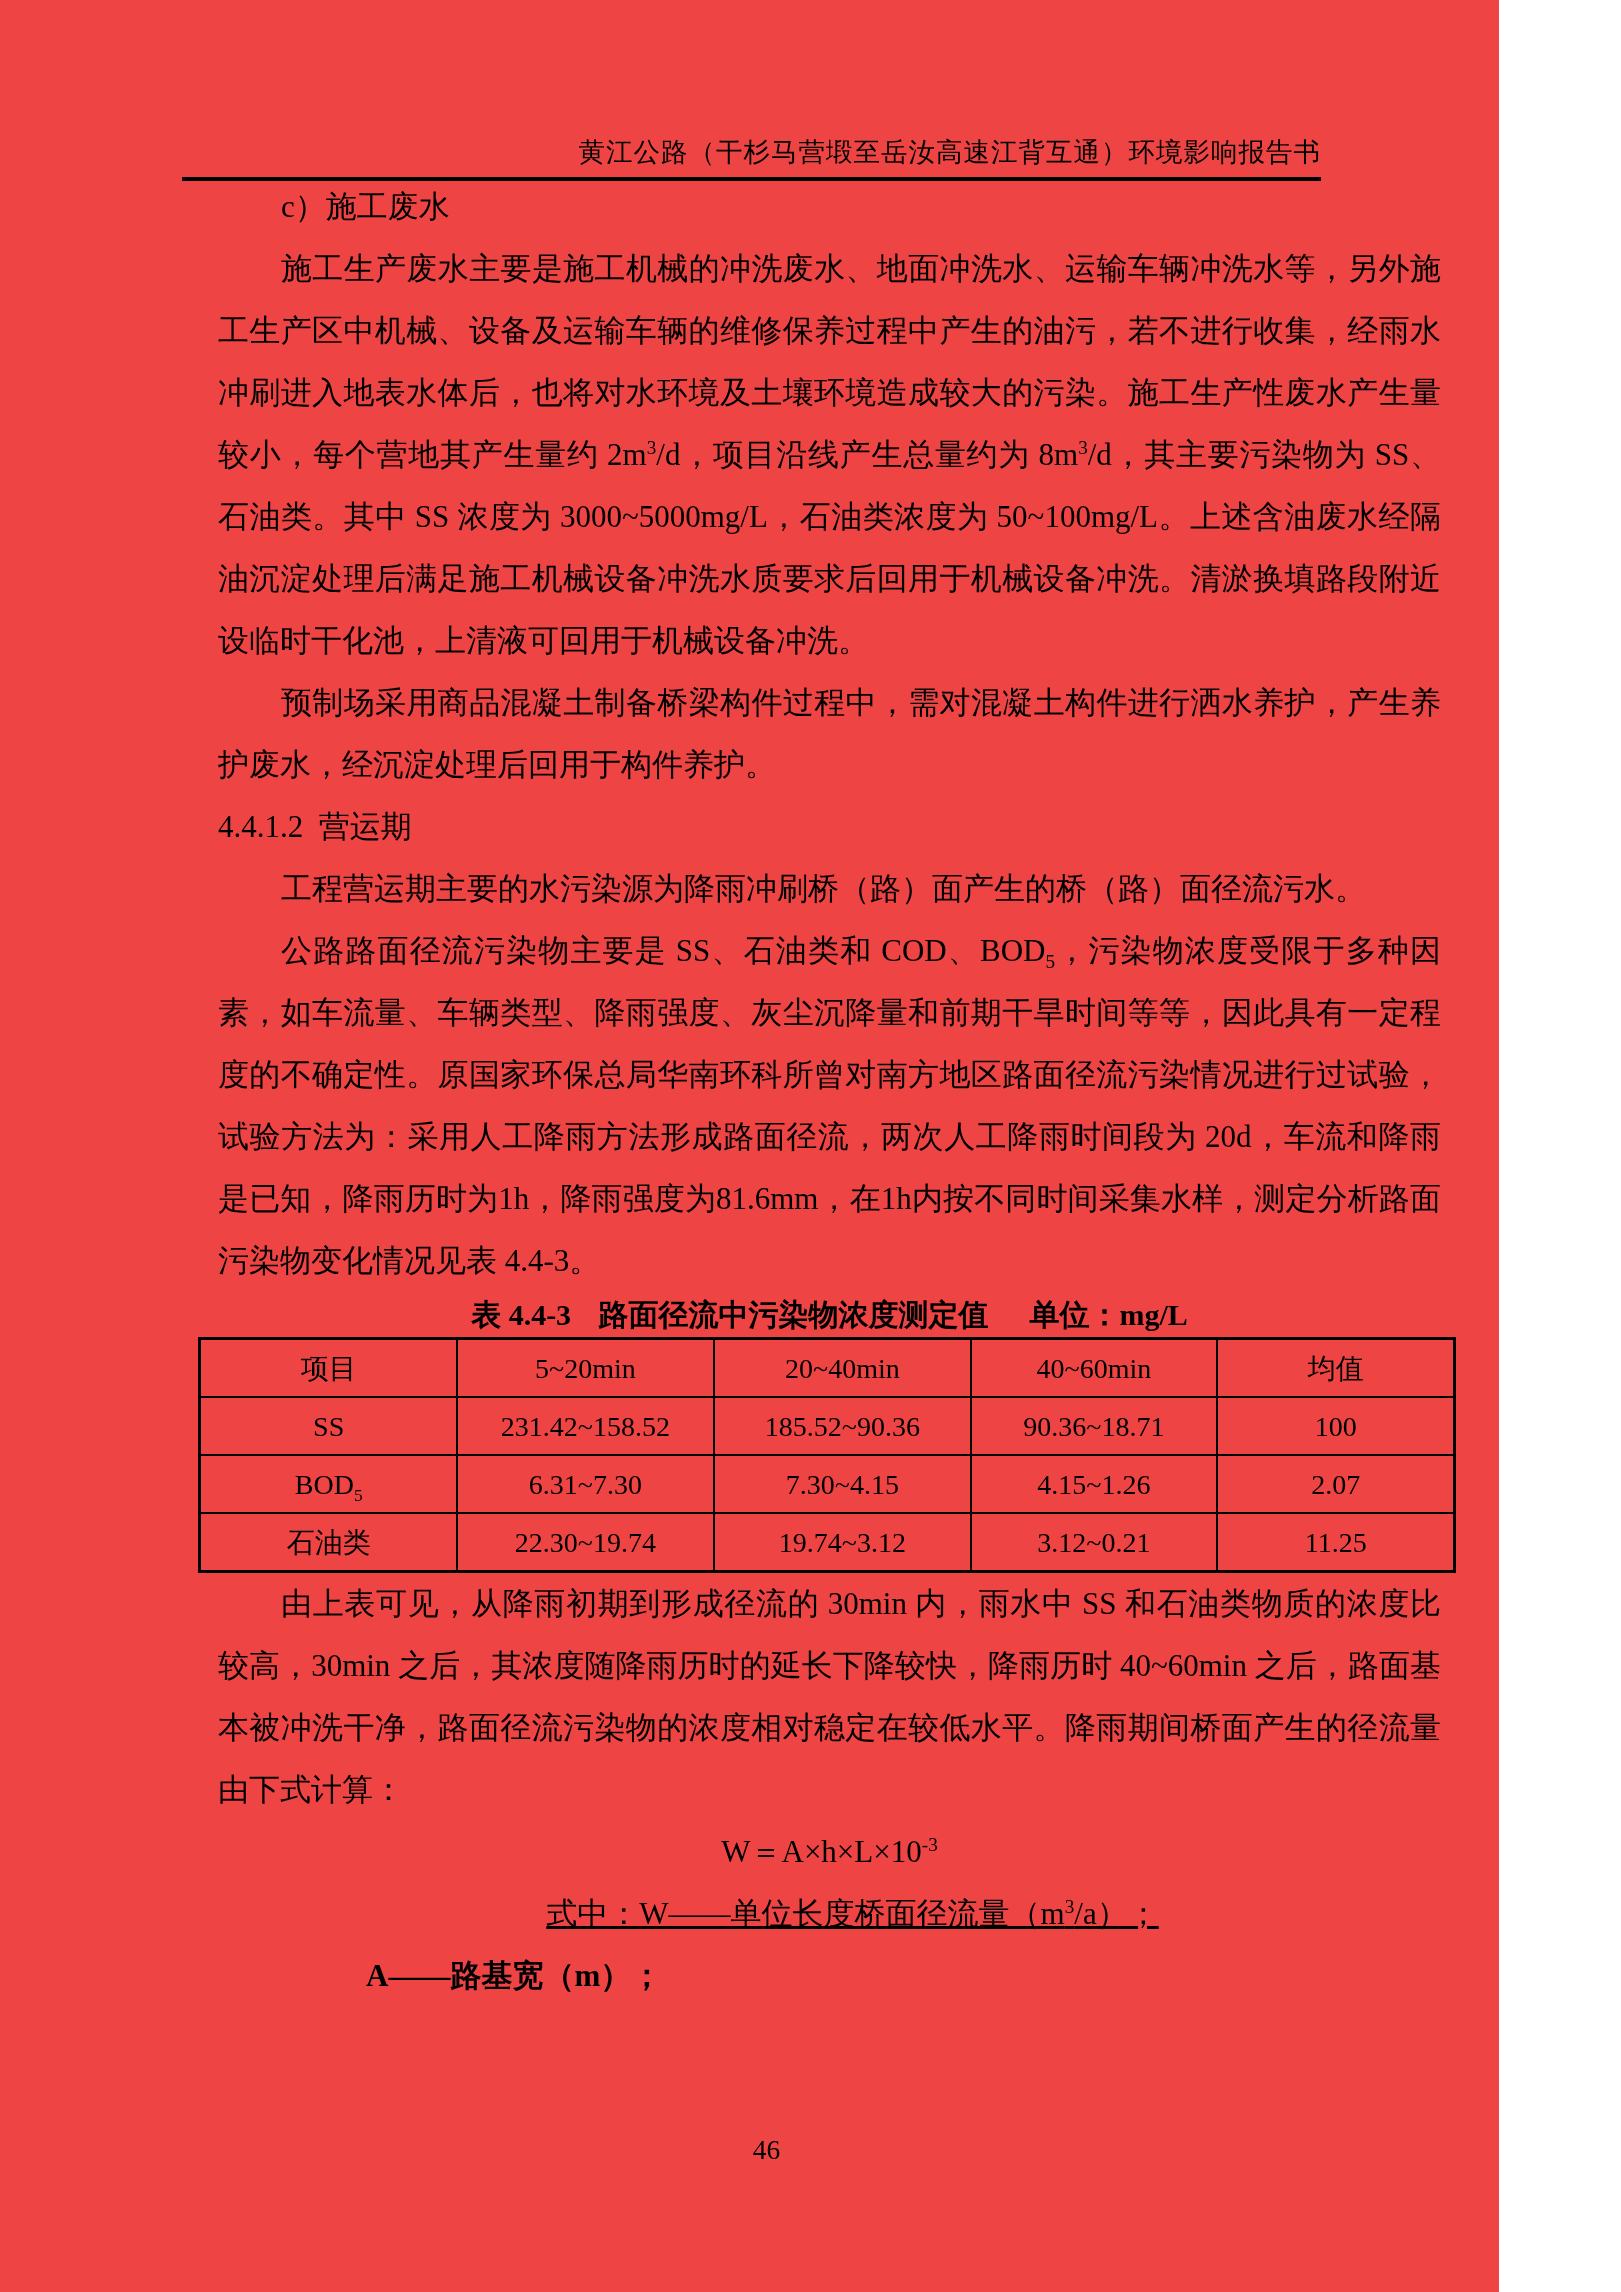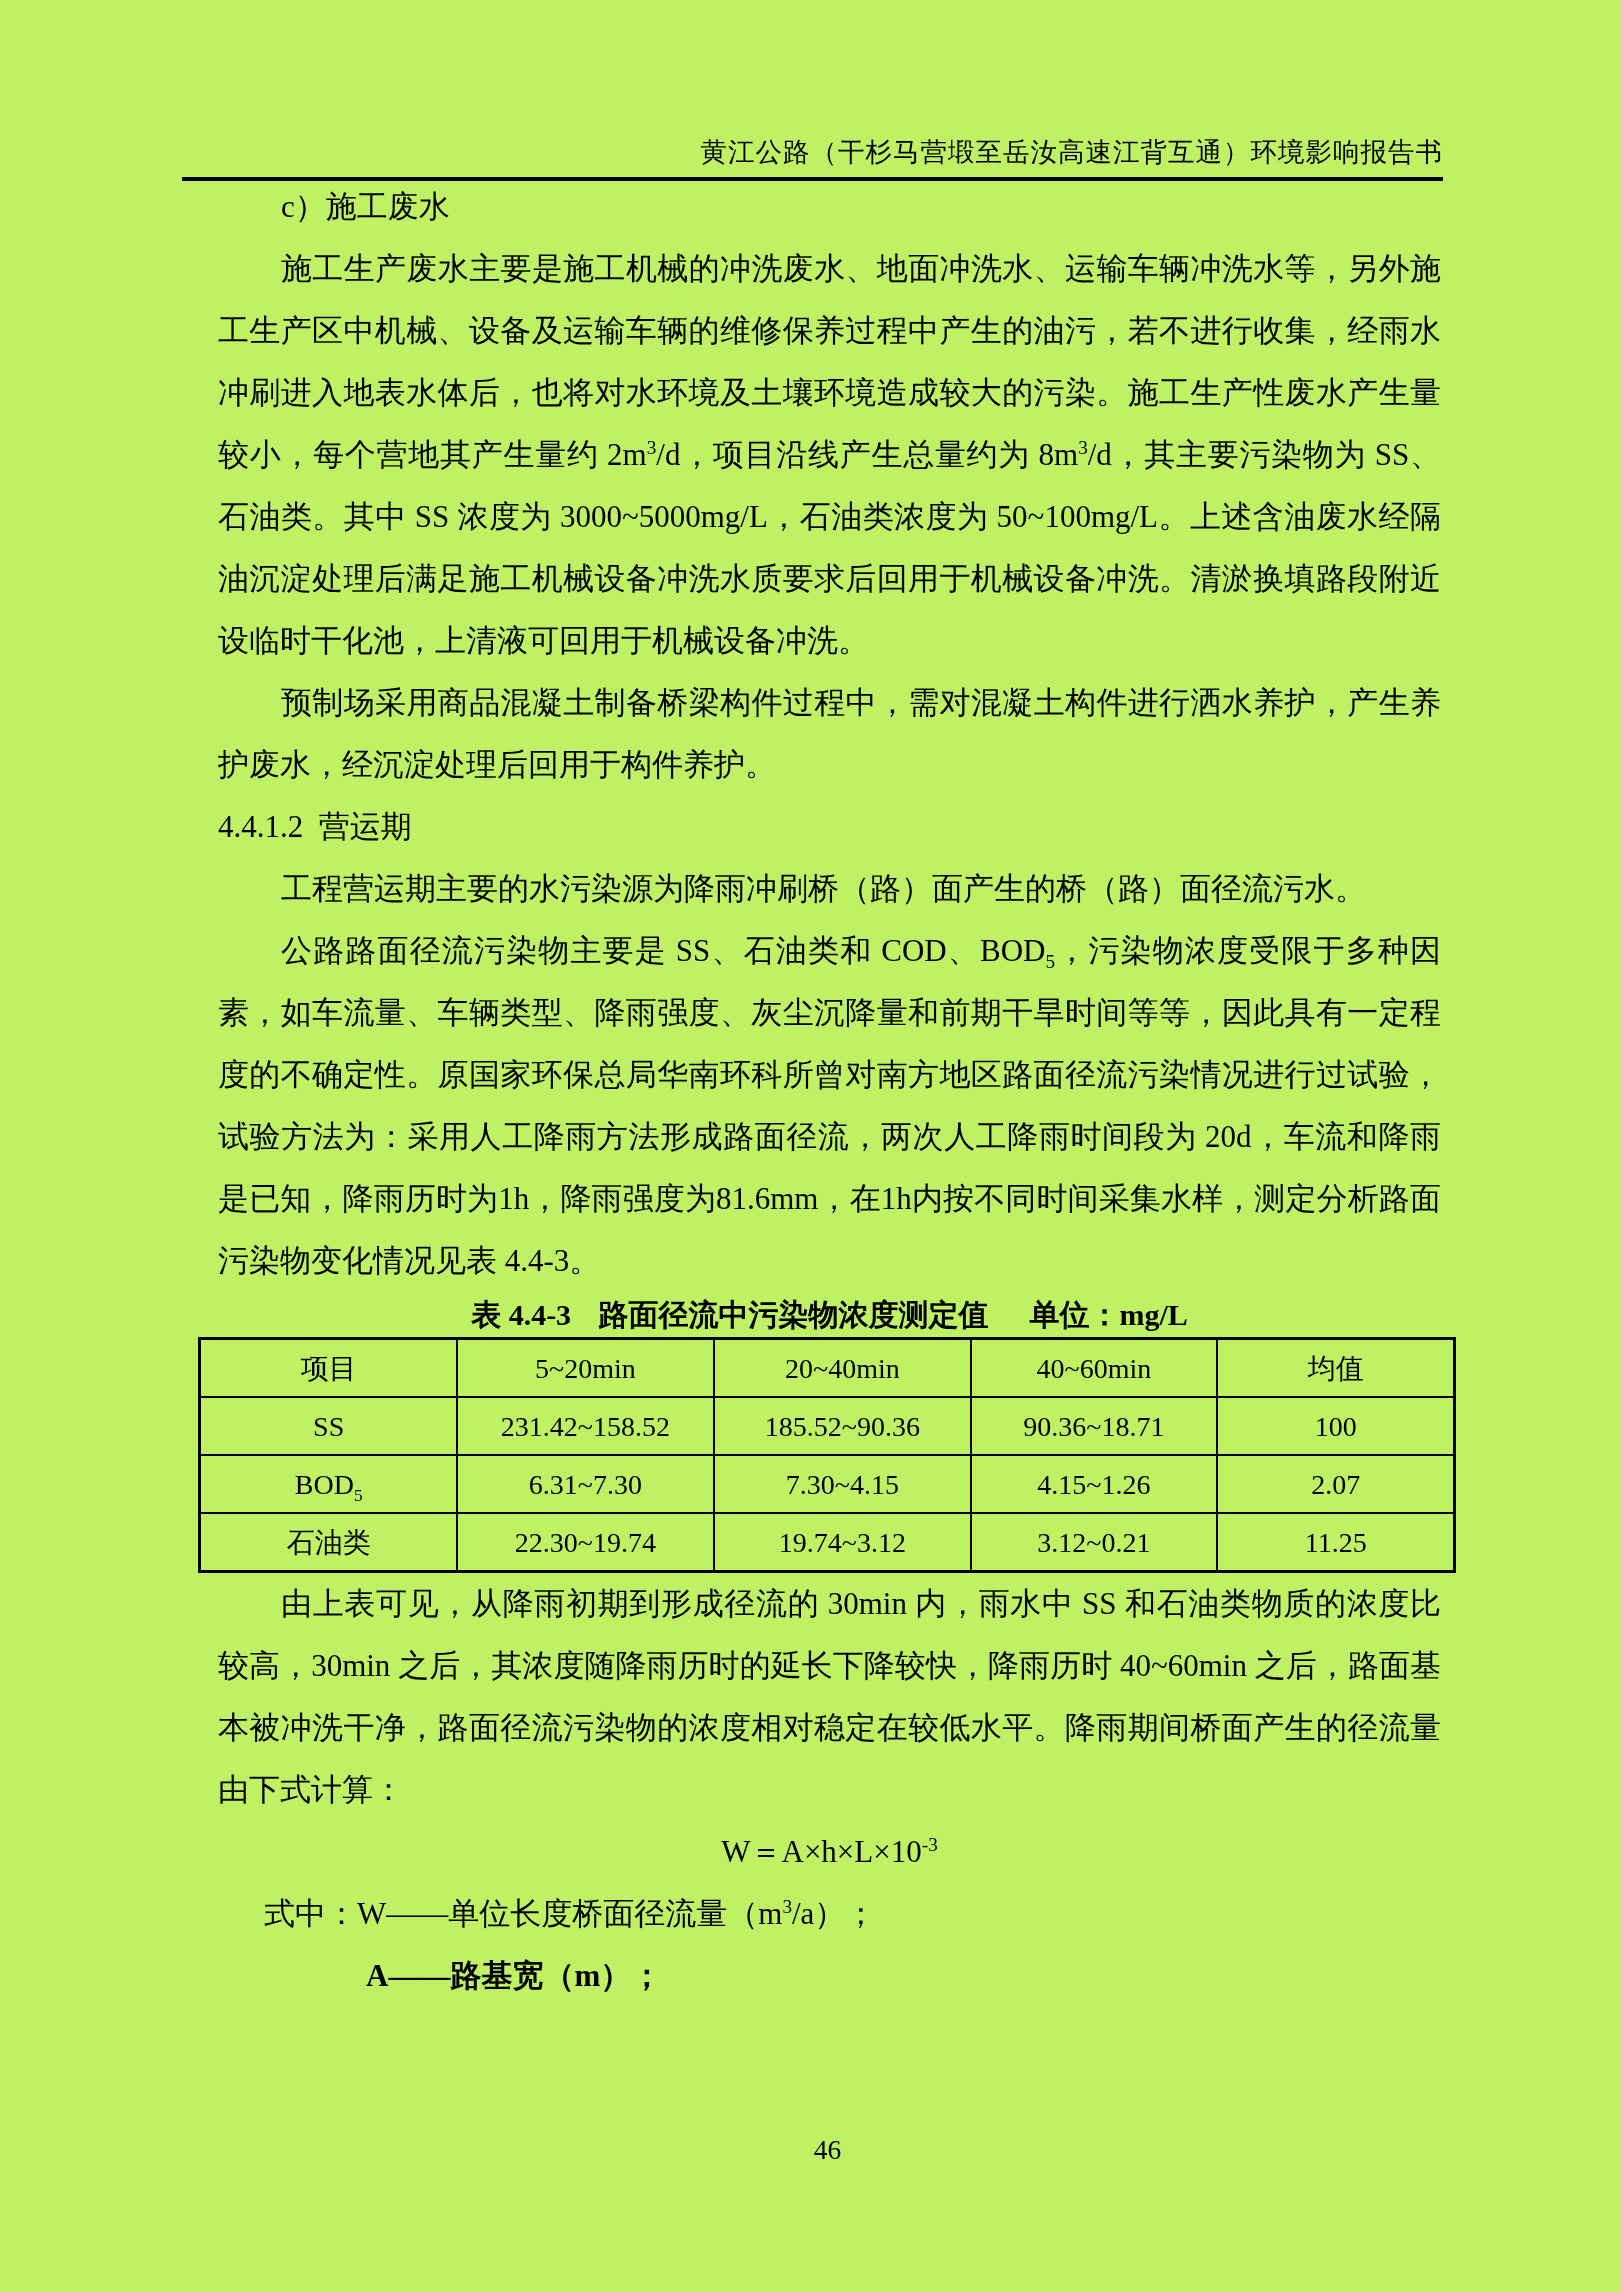--- a/index.html
+++ b/index.html
@@ -1,21 +1,21 @@
 <!DOCTYPE html>
 <html lang="zh"><head>
 <meta charset="utf-8">
 <style>
   html, body { margin: 0; padding: 0; }
   body {
     width: 1621px; height: 2293px;
     background: #ffffff; color: #000000;
     font-family: "Liberation Serif", "DejaVu Serif", serif;
   }
-  .page { position: relative; width: 1621px; height: 2293px; background: #bef264; overflow: hidden; }
+  .page { position: relative; width: 1499px; height: 2293px; background: #ef4444; overflow: hidden; }
 
   
   .page-header { position: absolute; top: 0; left: 182px; right: 178px; padding-top: 135px; }
   .header-title { text-align: right; font-size: 26.5px; line-height: 35px; letter-spacing: 1px; }
   .header-rule { margin-top: 6.9px; border-bottom: 4.9px solid #000; }
 
   
   .content {
     position: absolute; top: 176px; left: 218px; width: 1223px;
     font-size: 31px; line-height: 62px; text-align: justify;
@@ -43,21 +43,21 @@
   }
   table.data th, table.data td {
     border: 2.9px solid #000;
     height: 56px; padding: 0;
     text-align: center; vertical-align: middle;
     font-size: 28px; font-weight: normal; line-height: 33px;
   }
 
   
   .formula { text-align: center; text-indent: 0; }
-  .def-w { padding-left: 46px; text-indent: 0; text-align: left; }
+  .def-w { padding-left: 46px; text-indent: 0; text-align: center; text-decoration: underline; }
   .def-a { padding-left: 148px; text-indent: 0; text-align: left; font-weight: bold; }
 
   
   .page-number {
     position: absolute; top: 2135px; left: 17px; width: 100%;
     text-align: center; font-size: 27.4px;
   }
 </style>
 </head>
 <body>

